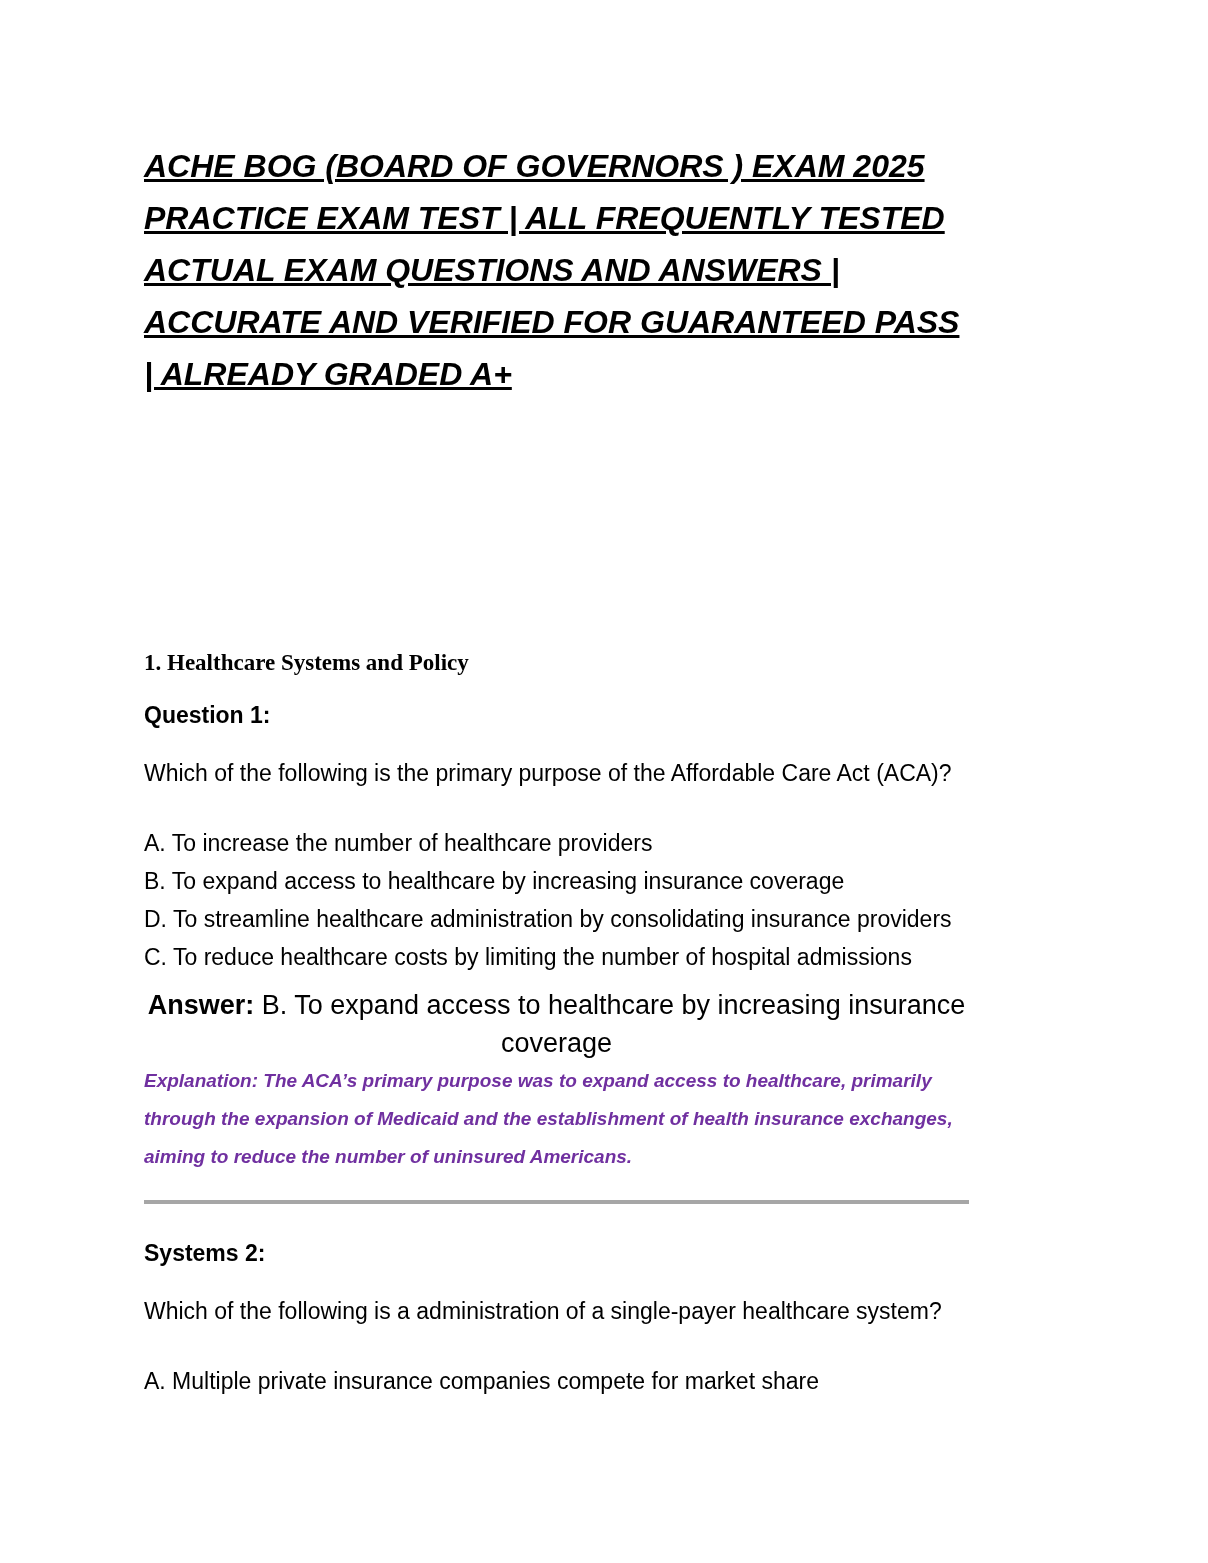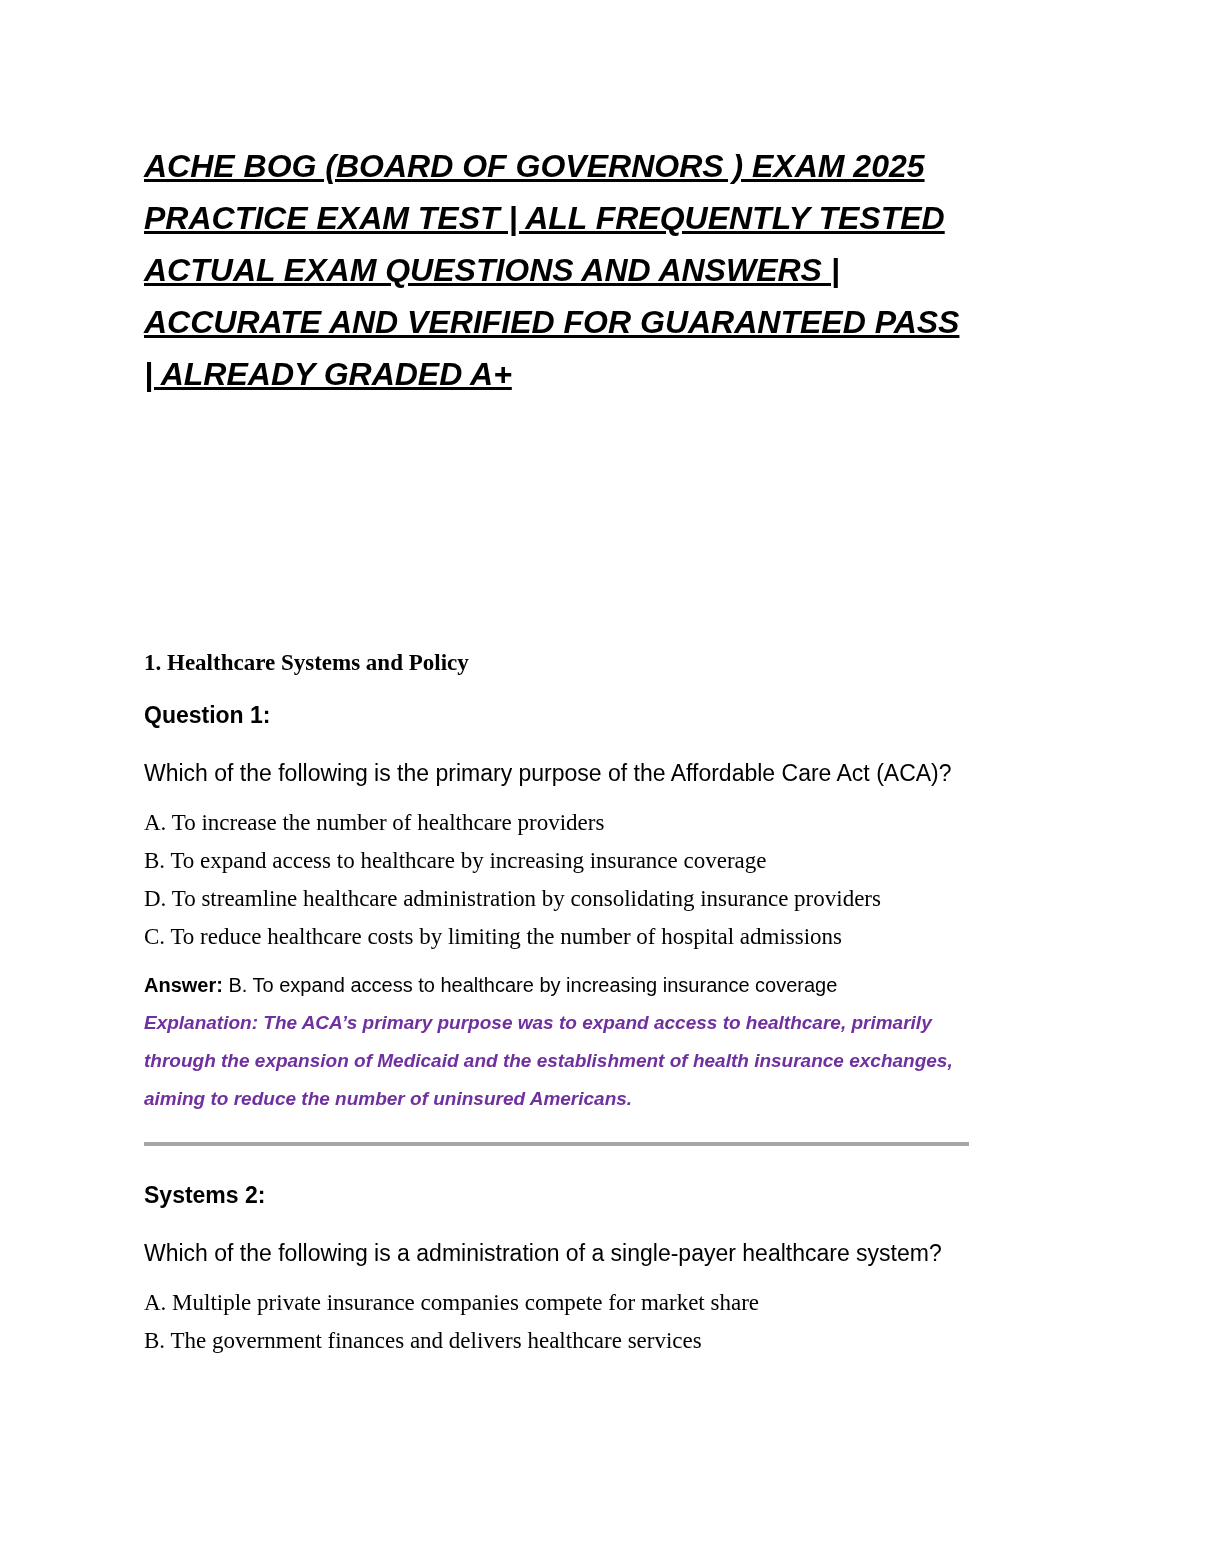--- a/index.html
+++ b/index.html
@@ -36,29 +36,30 @@
     font-size: 23px;
     font-weight: bold;
     line-height: 30px;
   }
   .q-label.after-divider { margin-top: 34px; }
   .q-text {
     margin: 24px 0 0 0;
     font-size: 23px;
     line-height: 38px;
   }
-  .options { margin: 12px 0 0 0; font-family: Liberation Serif, serif; }
+  .options { margin: 32px 0 0 0; }
   .option {
     font-size: 23px;
     line-height: 38px;
   }
   .answer {
     margin: 10px 0 0 0;
-    font-size: 20px;
+    font-size: 27px;
     line-height: 38px;
+    text-align: center;
   }
   .answer-label { font-weight: bold; }
   .explanation {
     margin: 0;
     font-size: 19px;
     line-height: 38px;
     font-weight: bold;
     font-style: italic;
   }
   .divider {
@@ -95,17 +96,16 @@
 
   <hr class="divider" style="background-color: rgb(166, 166, 166);">
 
   <div>
     <h3 class="q-label after-divider">Systems 2:</h3>
 
     <p class="q-text">Which of the following is a administration of a single-payer healthcare system?</p>
 
     <div class="options">
       <div class="option">A. Multiple private insurance companies compete for market share</div>
-      <div class="option">B. The government finances and delivers healthcare services</div>
     </div>
   </div>
 
 </div>
 
 </body></html>

